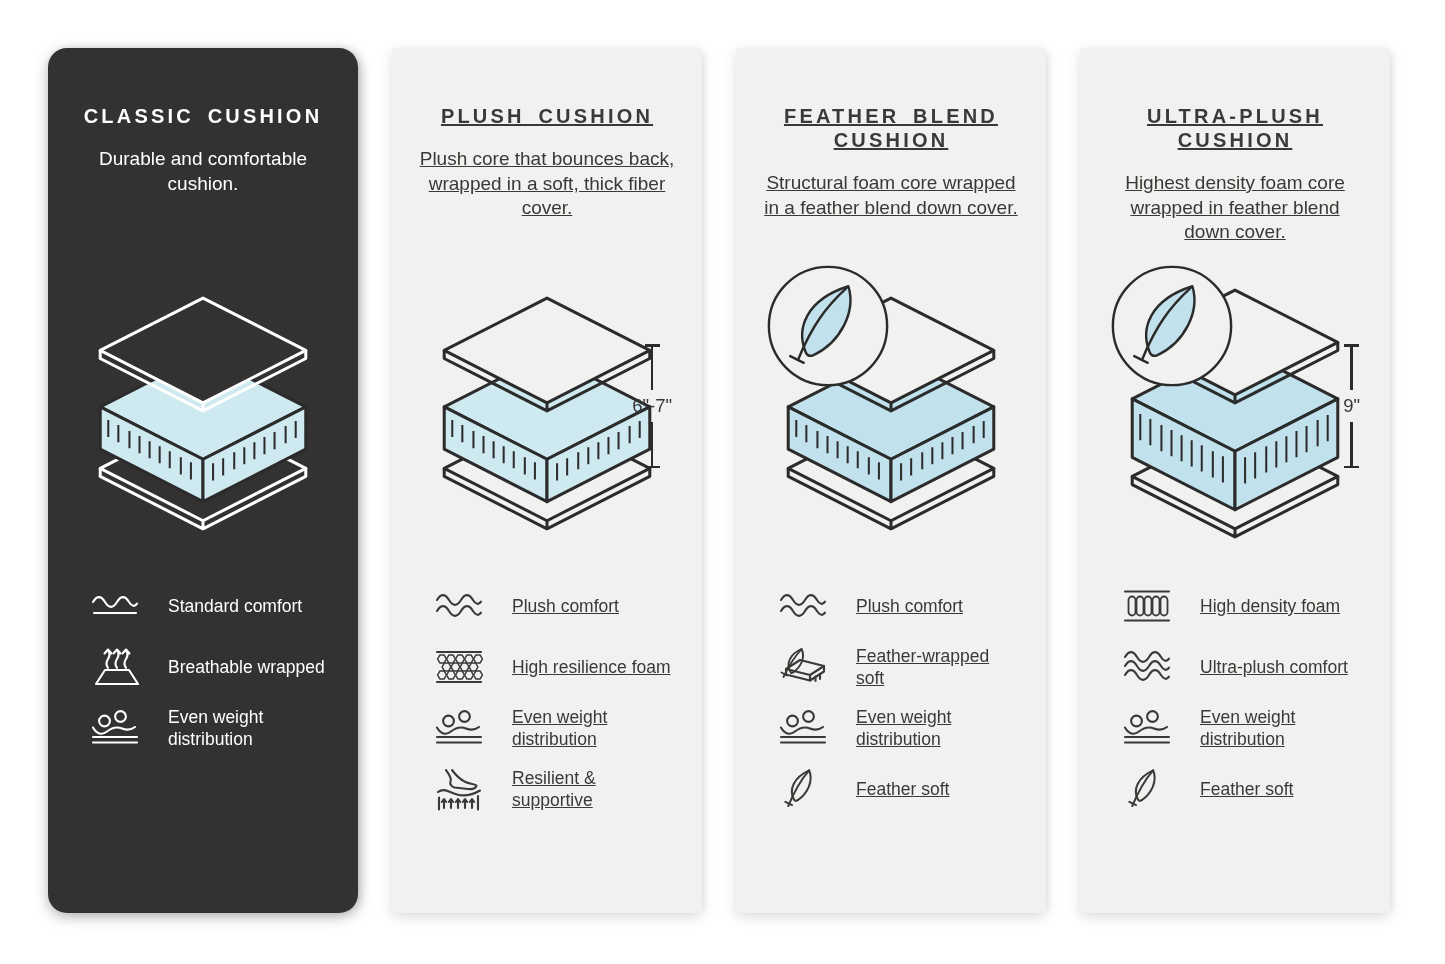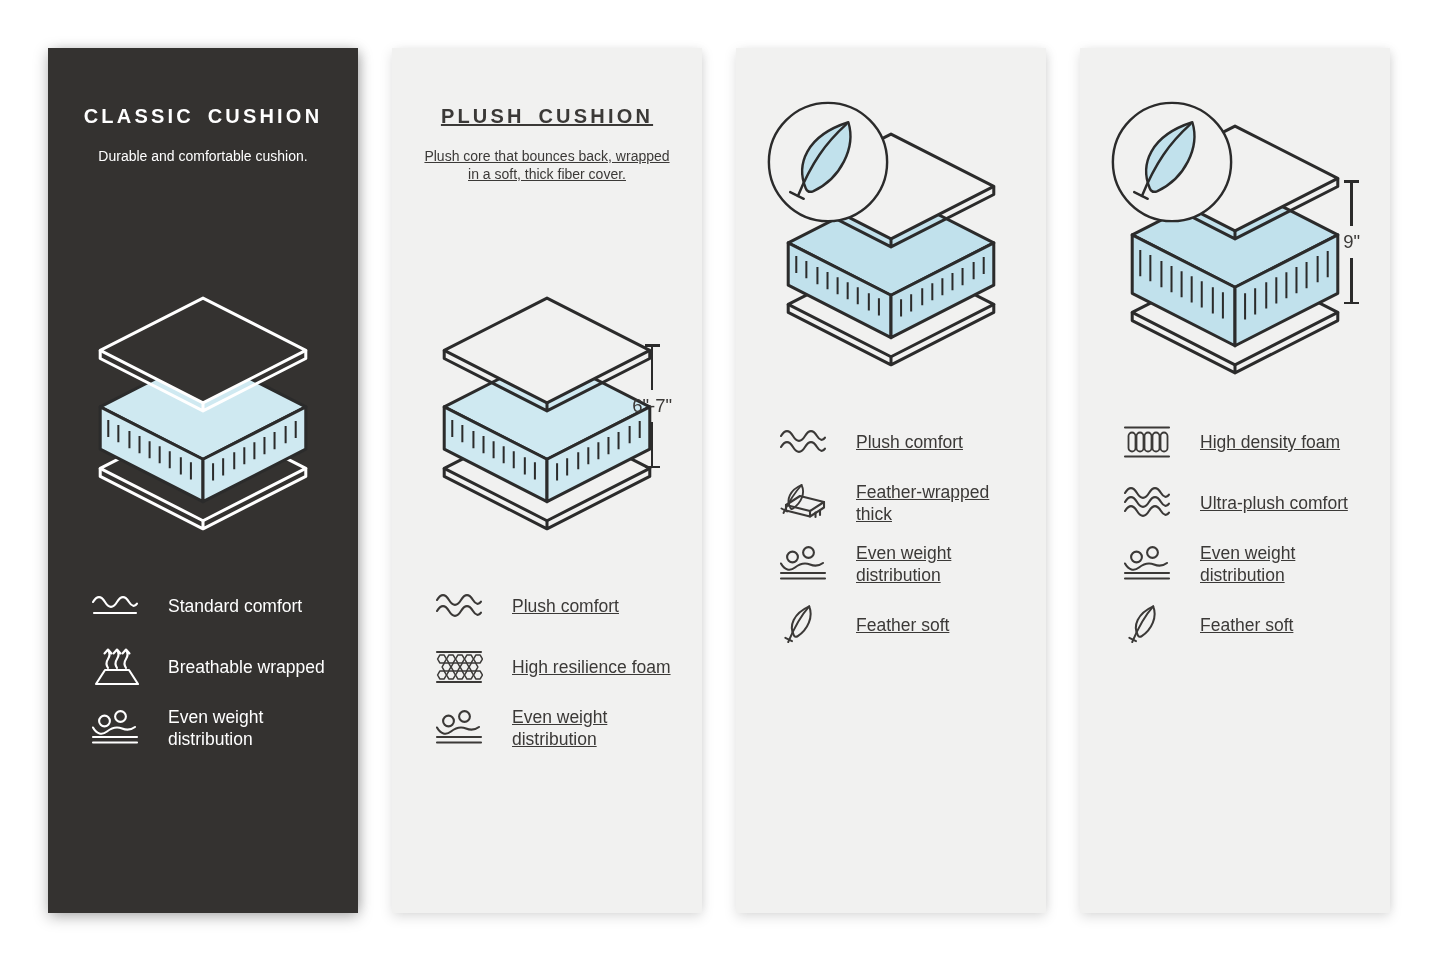--- a/index.html
+++ b/index.html
@@ -15,35 +15,36 @@
     overflow:hidden;
   }
   .stage{display:flex;gap:34px;padding:48px 0 0 48px}
   .panel{
     width:310px;height:865px;flex:0 0 310px;padding:44px 24px 0;position:relative;
   }
   .panel.dark{
     background:var(--panel-dark-bg,#343230);color:var(--text-on-dark,#fff);
     --sheet-stroke:#ffffff; --sheet-fill:var(--panel-dark-bg,#343230);
     box-shadow:0 4px 14px rgba(0,0,0,.28), 4px 0 12px -4px rgba(0,0,0,.22);
+    border-radius:19px;
   }
   .panel.light{
     background:var(--panel-light-bg,#f1f1f0);color:var(--text-dark,#3b3937);
     --sheet-stroke:var(--ink,#2b2b2b); --sheet-fill:var(--panel-light-bg,#f1f1f0);
     box-shadow:0 4px 12px rgba(0,0,0,.13), 3px 0 10px -4px rgba(0,0,0,.10);
     text-decoration:underline;
   }
   .panel.foam-light{--foam:var(--foam-blue-light,#cfe9f1)}
   .panel.foam-med{--foam:var(--foam-blue,#c1e1ec)}
   .head{min-height:152px;text-align:center}
   .title{
     font-size:20px;font-weight:700;letter-spacing:3.2px;word-spacing:5px;
     line-height:1.2;margin:12px auto 19px;max-width:284px;
   }
-  .desc{font-size:14px;line-height:1.3;margin:8px auto;max-width:258px}
+  .desc{font-size:19px;line-height:1.3;margin:8px auto;max-width:258px}
   .diagram{height:316px;position:relative;display:flex;align-items:center;justify-content:center}
   .cushion-svg{width:268px;display:block}
   .badge-svg{position:absolute;width:126px;left:5px;top:7px}
   .measure{
     position:absolute;right:6px;top:88px;height:124px;
     display:flex;flex-direction:column;align-items:center;color:var(--text-dark,#3b3937);
   }
   .m-cap{width:15px;height:2.5px;background:var(--ink,#2b2b2b);flex:0 0 2.5px}
   .m-seg{width:2.5px;flex:1;background:var(--ink,#2b2b2b)}
   .m-label{font-size:18.5px;padding:5px 0;white-space:nowrap}
@@ -207,24 +208,43 @@
           <svg class="icon-svg" viewBox="0 0 48 36">
               <circle cx="13.5" cy="11" r="5.4"></circle>
               <circle cx="29.5" cy="6.5" r="5.4"></circle>
               <path d="M2,17.5 c3.5,6.5 9,8 14,4 c5,-4 10,-5 15,-3 c4.5,1.8 9.5,1.2 13,-1.5"></path>
               <path d="M2,27 H46"></path>
               <path d="M2,32.5 H46"></path>
             </svg>
         </span>
         <span class="flabel">Even weight distribution</span>
       </li>
+      <li class="feature">
+        <span class="ficon">
+          <svg class="icon-svg" viewBox="0 0 48 44">
+              <path d="M11,3 C14,8 17,10.5 15.5,14.5 C14.7,17 16,19.5 19.5,20.5 L33,22 C38,22.5 41,21 41.5,18.5 C39,16.5 34.5,17 30.5,15 C25,12.5 20,7 17,3"></path>
+              <path d="M3,25 C9,20.5 13,25 22,27.5 C31,30 39,27 45,23.5"></path>
+              <path d="M4,30.5 V42.5 M43,29 V42.5"></path>
+              <path d="M9,41 V32.5 M6.8,35 L9,32 L11.2,35"></path>
+              <path d="M16,41 V32.5 M13.8,35 L16,32 L18.2,35"></path>
+              <path d="M23,41 V32.5 M20.8,35 L23,32 L25.2,35"></path>
+              <path d="M30,41 V32.5 M27.8,35 L30,32 L32.2,35"></path>
+              <path d="M37,41 V32.5 M34.8,35 L37,32 L39.2,35"></path>
+            </svg>
+        </span>
+        <span class="flabel">Resilient &amp; supportive</span>
+      </li>
     </ul>
   </section>
 
   <section class="panel light foam-med">
+    <div class="head">
+      <h2 class="title">FEATHER BLEND CUSHION</h2>
+      <p class="desc">Structural foam core wrapped in a feather blend down cover.</p>
+    </div>
     <div class="diagram">
       <svg class="cushion-svg" viewBox="0 0 260 242">
           <use href="#cushion-std"></use>
         </svg>
       <svg class="badge-svg" viewBox="0 0 130 130">
           <use href="#feather-badge"></use>
         </svg>
     </div>
     <ul class="features">
       <li class="feature">
@@ -241,21 +261,21 @@
           <svg class="icon-svg" viewBox="0 0 48 42">
               <path d="M7,23 L21,14 L45,20 L31,29 Z"></path>
               <path d="M7,23 V28.5 L31,34.5 V29"></path>
               <path d="M45,20 V25.5 L31,34.5"></path>
               <path d="M36.5,30.5 V35 M41,28.5 V33"></path>
               <path d="M11,25 C7,17.5 11,8 22.5,3 C26.5,11 22.5,20.5 14,26.5 C12.5,27.5 11.6,26.8 11,25 Z" stroke-width="1.9"></path>
               <path d="M22.5,3 C16,10.5 10,19 4.5,31" stroke-width="1.9"></path>
               <path d="M2.5,26.5 L8,29.5" stroke-width="1.9"></path>
             </svg>
         </span>
-        <span class="flabel">Feather-wrapped thick</span>
+        <span class="flabel">Feather-wrapped soft</span>
       </li>
       <li class="feature">
         <span class="ficon">
           <svg class="icon-svg" viewBox="0 0 48 36">
               <circle cx="13.5" cy="11" r="5.4"></circle>
               <circle cx="29.5" cy="6.5" r="5.4"></circle>
               <path d="M2,17.5 c3.5,6.5 9,8 14,4 c5,-4 10,-5 15,-3 c4.5,1.8 9.5,1.2 13,-1.5"></path>
               <path d="M2,27 H46"></path>
               <path d="M2,32.5 H46"></path>
             </svg>
@@ -269,20 +289,24 @@
               <path d="M28.5,4.5 C20,14 13.5,25 6.5,42"></path>
               <path d="M3.5,37.5 L10.5,41"></path>
             </svg>
         </span>
         <span class="flabel">Feather soft</span>
       </li>
     </ul>
   </section>
 
   <section class="panel light foam-med">
+    <div class="head">
+      <h2 class="title">ULTRA-PLUSH CUSHION</h2>
+      <p class="desc">Highest density foam core wrapped in feather blend down cover.</p>
+    </div>
     <div class="diagram">
       <svg class="cushion-svg" viewBox="0 0 260 258">
           <use href="#cushion-tall"></use>
         </svg>
       <svg class="badge-svg" viewBox="0 0 130 130">
           <use href="#feather-badge"></use>
         </svg>
       <div class="measure">
         <span class="m-cap"></span>
         <span class="m-seg"></span>

